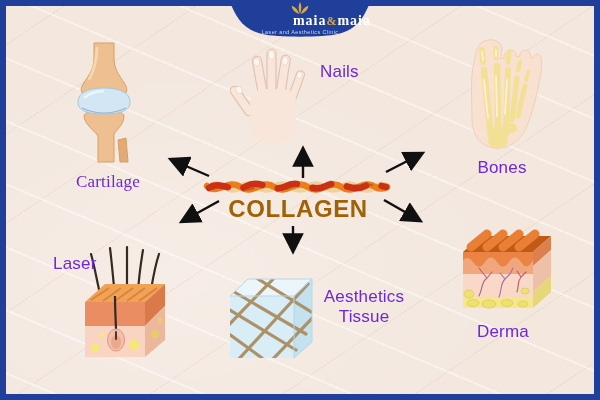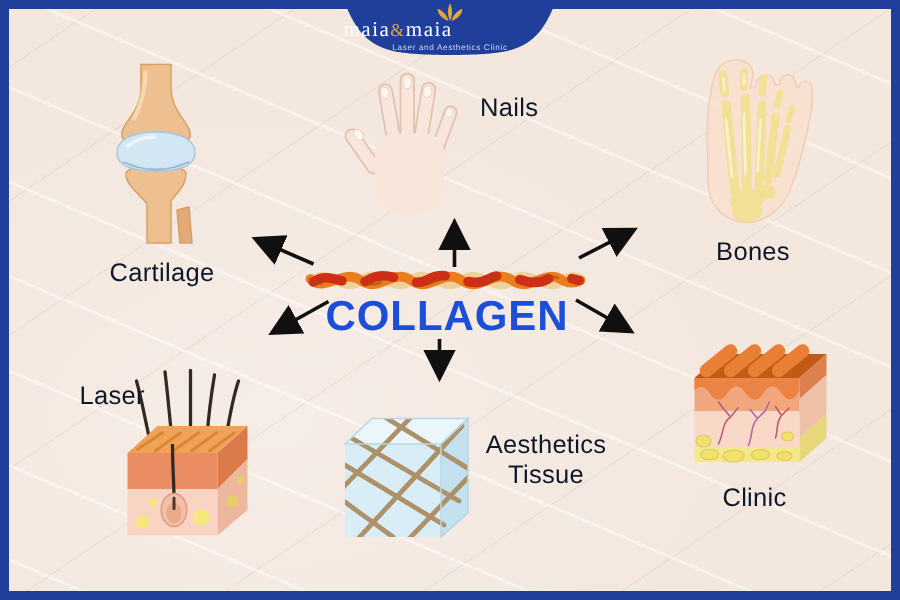--- a/index.html
+++ b/index.html
@@ -14,33 +14,33 @@
       repeating-linear-gradient(23deg, rgba(255,255,255,0) 0 26px, rgba(255,255,255,.45) 26px 28px, rgba(255,255,255,0) 28px 58px),
       repeating-linear-gradient(-34deg, rgba(0,0,0,0) 0 34px, rgba(196,160,138,.14) 34px 35px, rgba(0,0,0,0) 35px 74px),
       radial-gradient(ellipse at 30% 70%, rgba(255,255,255,.25), rgba(0,0,0,0) 60%);
   }
   .frame{ 
     content:"";position:absolute;inset:0;pointer-events:none;z-index:30;
     box-shadow: inset 0 0 0 6px #1f3f9a;
   }
   .abs{position:absolute;}
   .label{
-    position:absolute;color:#0f172a;font-size:17px;letter-spacing:.2px;
+    position:absolute;color:#6d28d9;font-size:17px;letter-spacing:.2px;
     text-align:center;z-index:5;line-height:1.2;
   }
   .collagen-label{
     position:absolute;left:208px;top:195px;width:180px;text-align:center;
-    font-size:28px;font-weight:bold;color:#1d4ed8;letter-spacing:.6px;z-index:6;
+    font-size:24px;font-weight:bold;color:#a16207;letter-spacing:.6px;z-index:6;
   }
   .banner{position:absolute;left:229px;top:0;width:142px;height:42px;z-index:32;}
   .banner .shape{position:absolute;left:0;top:0;}
   .brand-row{
-    position:absolute;left:0;top:13px;width:100%;text-align:left;
+    position:absolute;left:0;top:13px;width:100%;text-align:right;
     font-family:"Liberation Serif", serif;font-size:14px;color:#ffffff;
-    letter-spacing:1px;z-index:2;white-space:nowrap;
+    letter-spacing:1px;z-index:2;white-space:nowrap;font-weight:bold;
   }
   .brand-row .amp{color:#dca73f;font-size:12px;}
   .tagline{
     position:absolute;left:0;top:29px;width:100%;text-align:center;
     font-size:5.5px;color:#cdd6ee;letter-spacing:.4px;z-index:2;
   }
   .logo-icon{position:absolute;left:60px;top:2px;z-index:2;}
   svg{display:block;}
   .illus{z-index:4;}
   .arrows{z-index:3;pointer-events:none;}
@@ -67,21 +67,21 @@
 
   <svg class="abs illus" style="left:62px;top:42px;" width="84" height="122" viewBox="0 0 84 122">
     <path d="M56,98 L64,96 L66,120 L58,120 Z" fill="#e2ab75" stroke="#d79f66" stroke-width="1"></path>
     <path d="M32,1 L52,1 L52,16 C52,30 60,36 64,44 C67,51 62,57 42,57 C22,57 17,51 20,44 C24,36 32,30 32,16 Z" fill="#eec091" stroke="#d79f66" stroke-width="1"></path>
     <path d="M35,5 C35,18 31,30 27,38" fill="none" stroke="#f8dcb6" stroke-width="3" opacity=".8"></path>
     <path d="M22,74 C22,70 32,68 42,68 C52,68 62,70 62,74 C62,82 56,86 52,92 L52,120 L36,120 L36,94 C32,88 22,82 22,74 Z" fill="#eec091" stroke="#d79f66" stroke-width="1"></path>
     <path d="M16,60 C16,50 28,46 42,46 C56,46 68,50 68,60 C68,68 60,72 42,72 C24,72 16,68 16,60 Z" fill="#d3e6f3" stroke="#a5c6de" stroke-width="1"></path>
     <path d="M20,66 Q42,76 64,66" fill="none" stroke="#8fb6d2" stroke-width="1.2"></path>
     <path d="M22,56 C28,51 36,49 42,49" fill="none" stroke="#eef6fb" stroke-width="2.5" opacity=".9"></path>
   </svg>
-  <div class="label" style="left:38px;top:172px;width:140px;">Cartilage</div>
+  <div class="label" style="left:38px;top:172px;width:140px;font-family:Liberation Serif, serif;">Cartilage</div>
 
   <svg class="abs illus" style="left:226px;top:44px;" width="92" height="102" viewBox="0 0 92 102">
     <g fill="#f8e6da" stroke="#e2c2b0" stroke-width="1.2" stroke-linejoin="round">
       <rect x="29.5" y="12" width="9" height="44" rx="4.5" transform="rotate(-10 34 34)"></rect>
       <rect x="41" y="5" width="9" height="50" rx="4.5"></rect>
       <rect x="52.5" y="11" width="9" height="44" rx="4.5" transform="rotate(9 57 33)"></rect>
       <rect x="66" y="26" width="8" height="34" rx="4" transform="rotate(20 70 43)"></rect>
       <rect x="11.5" y="40" width="9" height="34" rx="4.5" transform="rotate(-35 16 57)"></rect>
       <path d="M24,60 C24,50 30,45 38,45 L56,45 C64,45 70,50 70,58 L70,82 C70,93 60,99 46,99 C32,99 24,93 24,82 Z" stroke="none"></path>
     </g>
@@ -230,16 +230,16 @@
         <ellipse cx="68" cy="86" rx="5" ry="3"></ellipse>
       <ellipse cx="14" cy="76" rx="5" ry="4"></ellipse>
         <ellipse cx="70" cy="73" rx="4" ry="3"></ellipse>
     </g>
     <g fill="none" stroke-width="1.1" stroke-linecap="round">
       <path d="M24,78 C28,70 26,64 32,60 M32,60 L27,54 M32,60 L37,54 M27,54 L24,50" stroke="#b5607d"></path>
       <path d="M44,79 C47,72 45,66 50,61 M50,61 L45,55 M50,61 L55,56 M55,56 L58,50" stroke="#a86ea0"></path>
       <path d="M62,74 C64,68 62,64 66,59 M66,59 L62,53 M66,59 L71,54" stroke="#c05a6a"></path>
     </g>
   </svg>
-  <div class="label" style="left:458px;top:322px;width:90px;">Clinic</div>
+  <div class="label" style="left:458px;top:322px;width:90px;">Derma</div>
 
   <div class="frame"></div>
 </div>
 
 </body></html>

